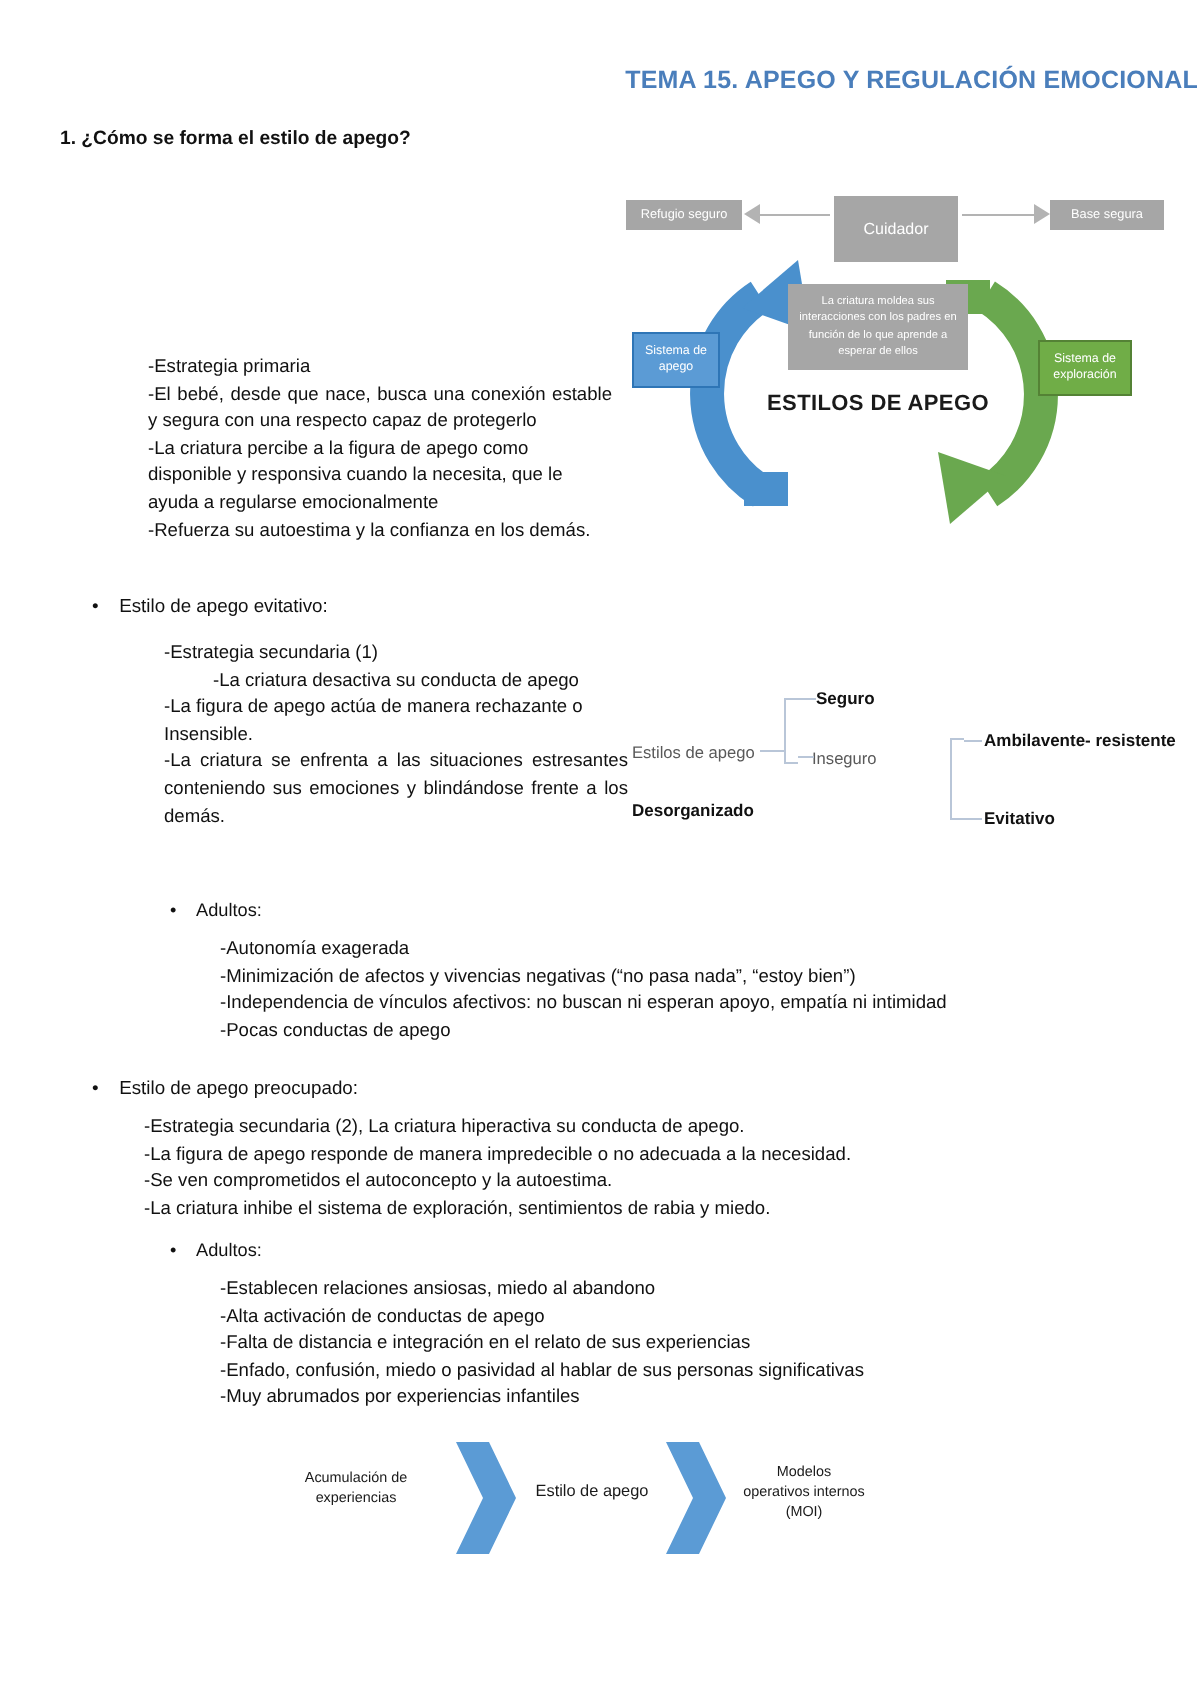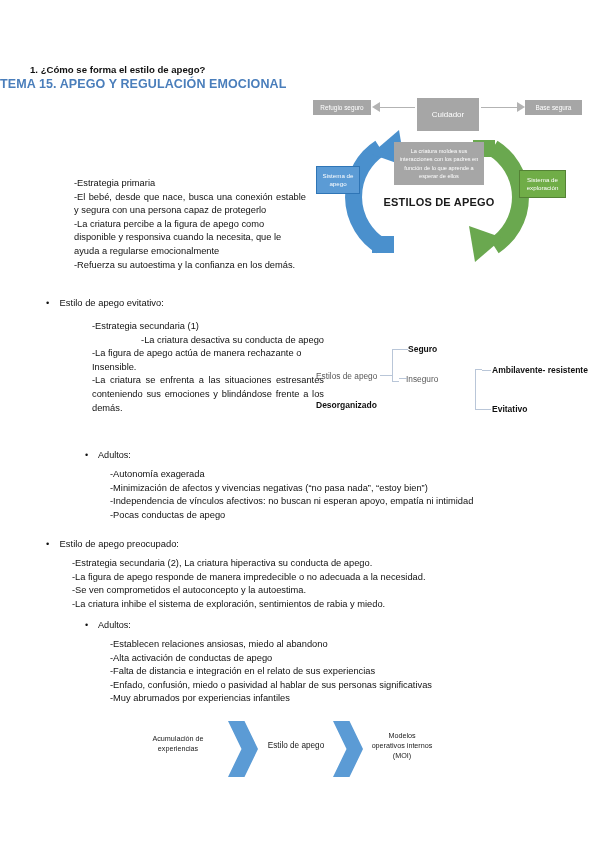--- a/index.html
+++ b/index.html
@@ -22,26 +22,25 @@
     width: 599px;
     height: 848px;
     background: #fff;
   }
 
   
   .doc-title {
     position: absolute;
     left: 0; top: 33px;
     width: 599px;
-    text-align: left;
+    text-align: right;
     font-size: 12.5px;
     font-weight: bold;
     letter-spacing: .1px;
     color: #4a7ebb;
-    margin-top: 44px;
   }
 
   
   .q-heading {
     position: absolute;
     left: 30px; top: 64px;
     font-size: 9.6px;
     font-weight: bold;
     color: #111;
   }
@@ -244,32 +243,32 @@
 <div class="page">
 
   <div class="doc-title">TEMA 15. APEGO Y REGULACIÓN EMOCIONAL</div>
 
   <div class="q-heading">1.  ¿Cómo se forma el estilo de apego?</div>
 
 
 
   <div class="blk dashlines just" style="left:74px; top:177px; width:232px;">
     <p>-Estrategia primaria</p>
-    <p>-El bebé, desde que nace, busca una conexión estable y segura con una persona capaz de protegerlo</p>
+    <p>-El bebé, desde que nace, busca una conexión estable y segura con una respecto capaz de protegerlo</p>
     <p style="text-align:left;">-La criatura percibe a la figura de apego como disponible y responsiva cuando la necesita, que le ayuda a regularse emocionalmente</p>
     <p style="text-align:left;">-Refuerza su autoestima y la confianza en los demás.</p>
   </div>
 
   <div class="blk bullet-lvl1" style="left:57px; top:296px; width:250px;">
     <span>Estilo de apego evitativo:</span>
   </div>
 
-  <div class="blk dashlines just" style="left:92px; top:320px; width:232px;">
+  <div class="blk dashlines just" style="left:82px; top:320px; width:232px;">
     <p style="text-align:left;">-Estrategia secundaria (1)</p>
-    <p style="text-align:right;">-La criatura desactiva su conducta de apego</p>
+    <p style="text-align:center;">-La criatura desactiva su conducta de apego</p>
     <p style="text-align:left;">-La figura de apego actúa de manera rechazante o Insensible.</p>
     <p>-La criatura se enfrenta a las situaciones estresantes conteniendo sus emociones y blindándose frente a los demás.</p>
   </div>
 
   <div class="blk bullet-lvl2" style="left:96px; top:448px;">
     <span>Adultos:</span>
   </div>
 
   <div class="blk dashlines" style="left:110px; top:468px; width:410px;">
     <p>-Autonomía exagerada</p>

